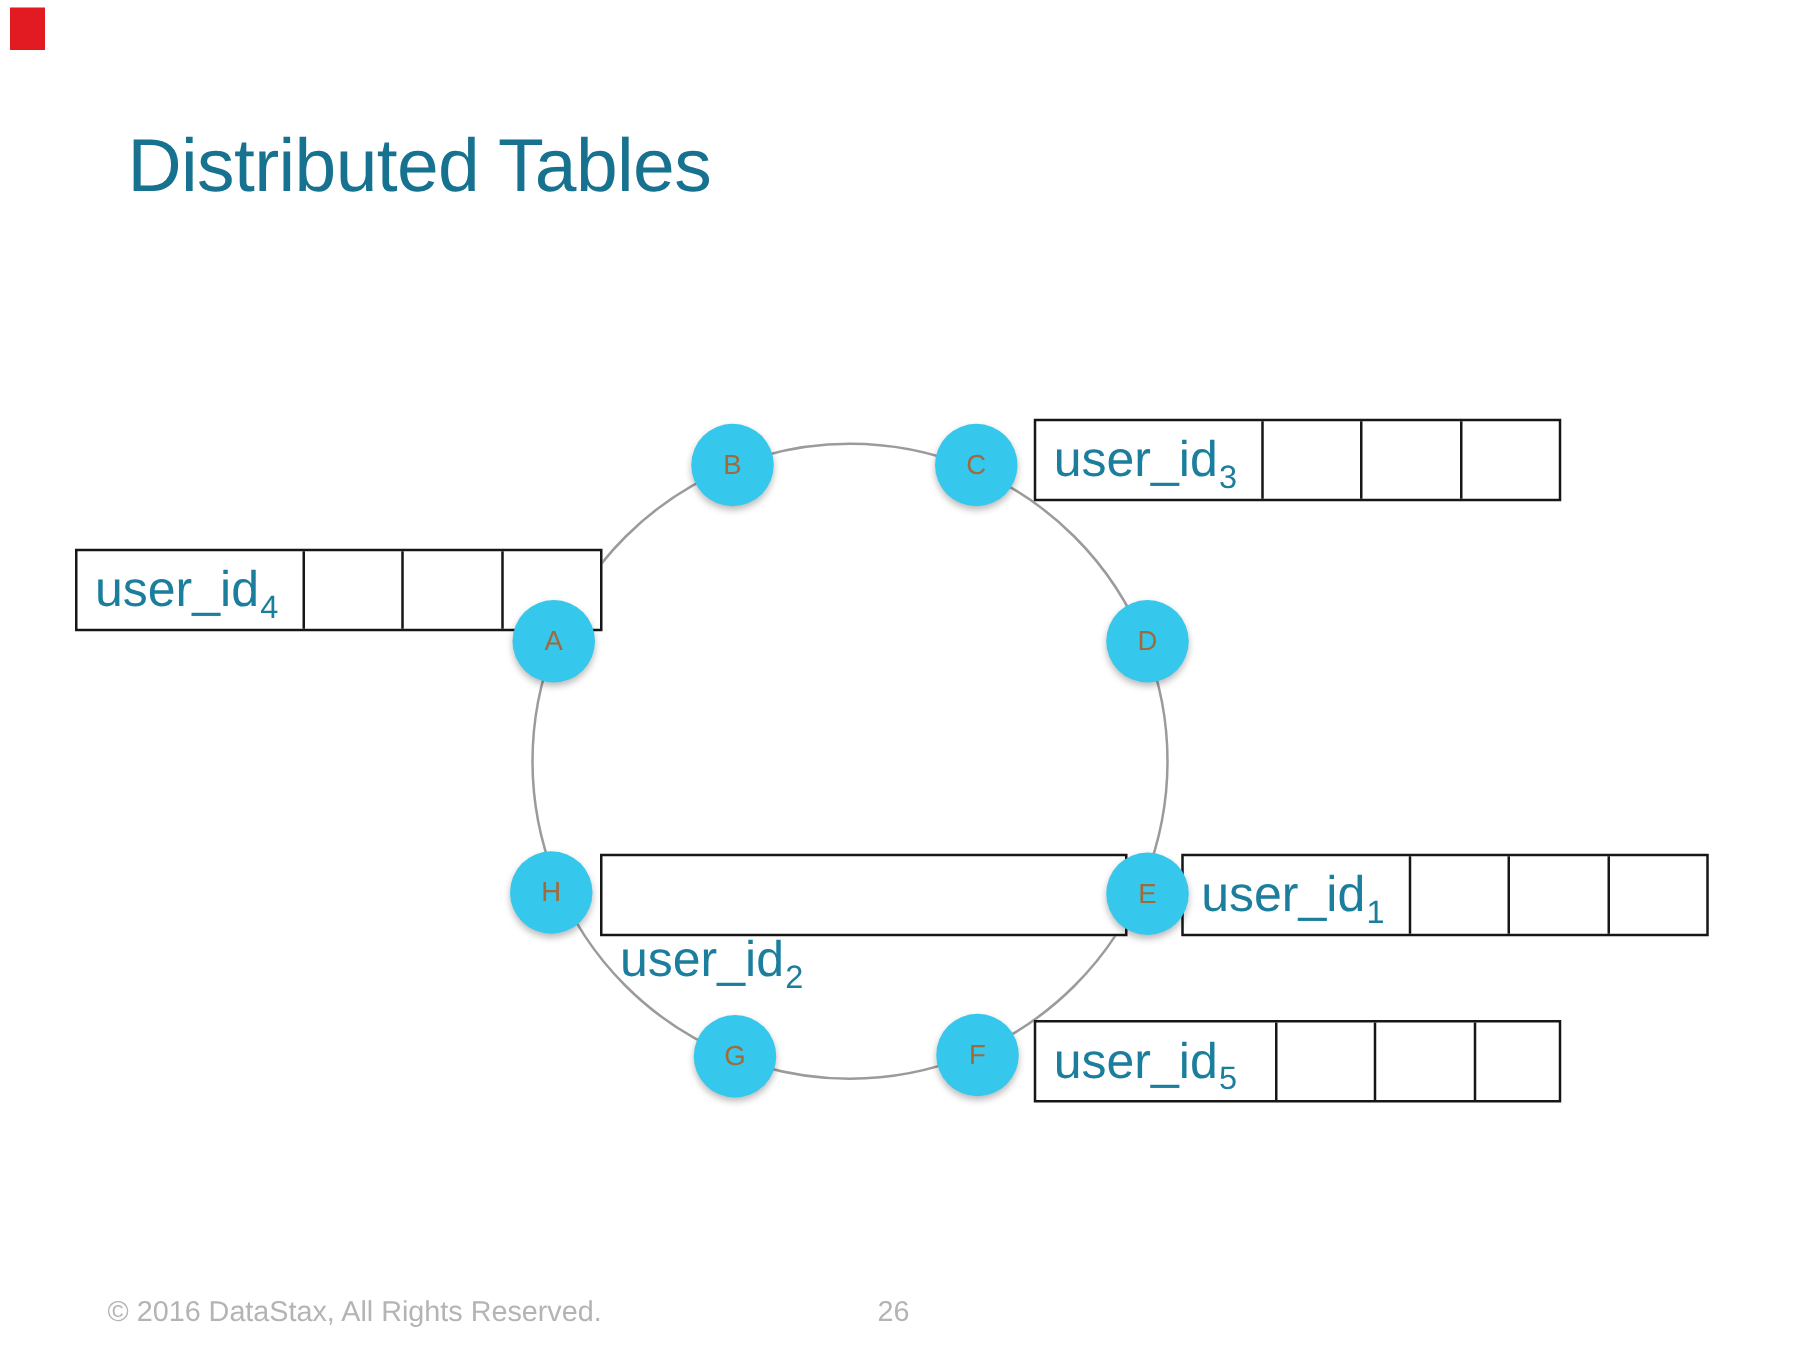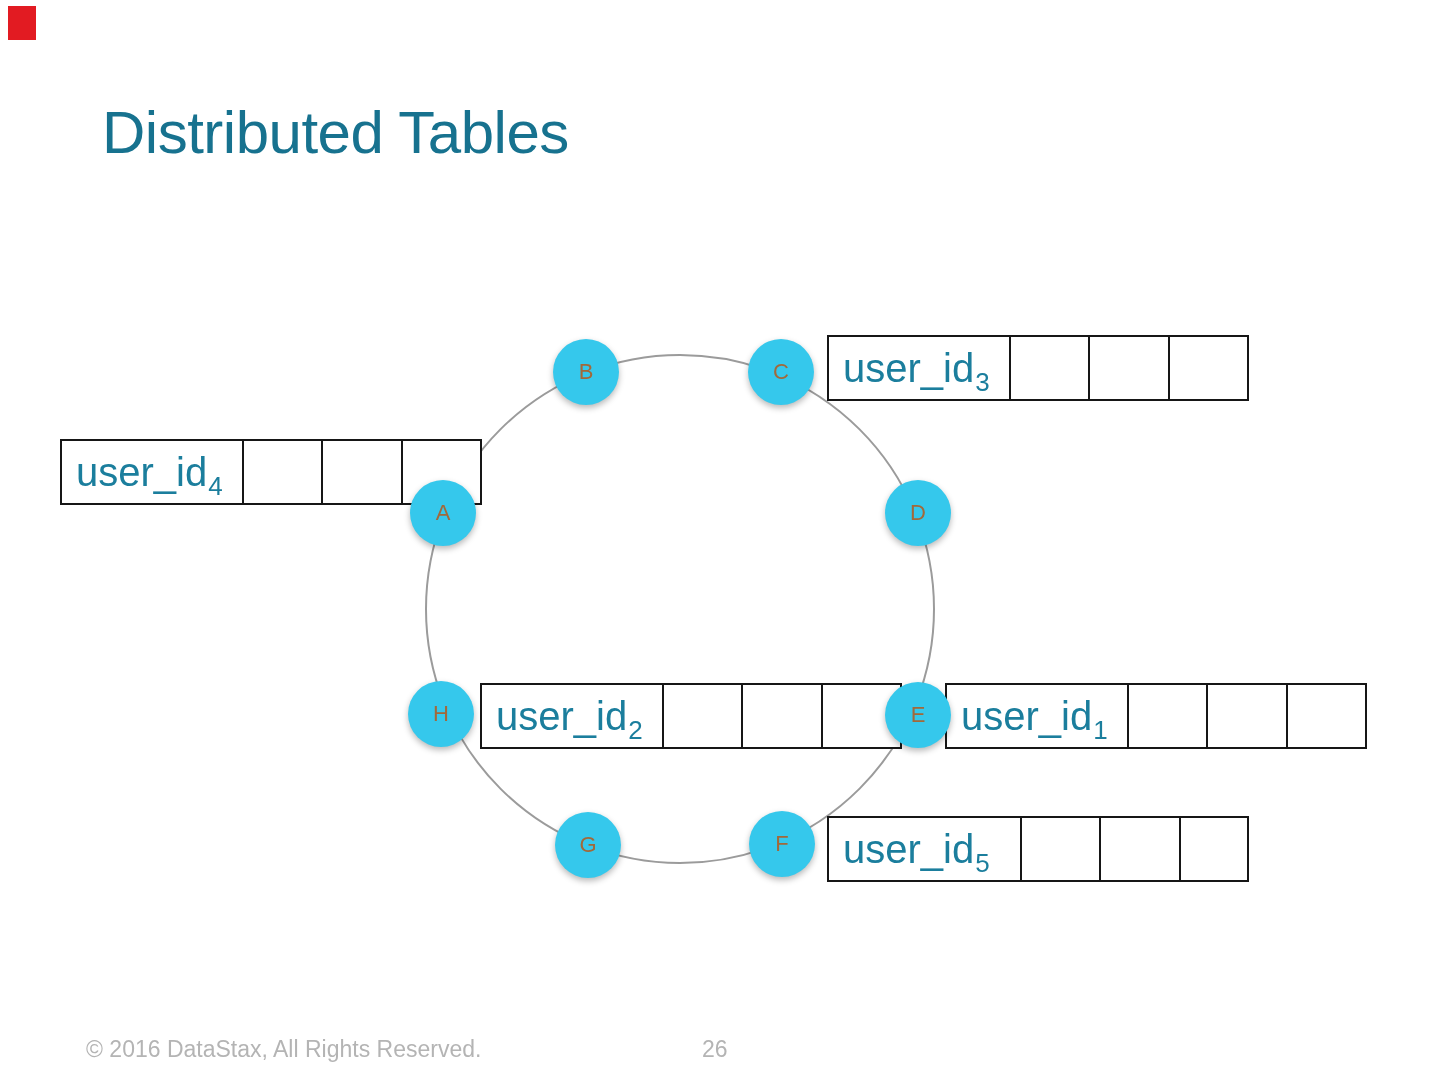--- a/index.html
+++ b/index.html
@@ -109,21 +109,21 @@
 
   <div class="utable" style="left:60px; top:407px;margin-top:32px;">
     <div class="cell label-cell">
       <span class="ulabel"><span>user_id</span><span class="sub">4</span></span>
     </div>
     <div class="cell"></div>
     <div class="cell"></div>
     <div class="cell"></div>
   </div>
 
-  <div class="utable" style="left:480px; top:683px;">
+  <div class="utable" style="left:480px; top:683px;flex-direction:column;">
     <div class="cell label-cell">
       <span class="ulabel"><span>user_id</span><span class="sub">2</span></span>
     </div>
     <div class="cell"></div>
     <div class="cell"></div>
     <div class="cell"></div>
   </div>
 
   <div class="utable" style="left:945px; top:683px;justify-content:center;">
     <div class="cell label-cell">

